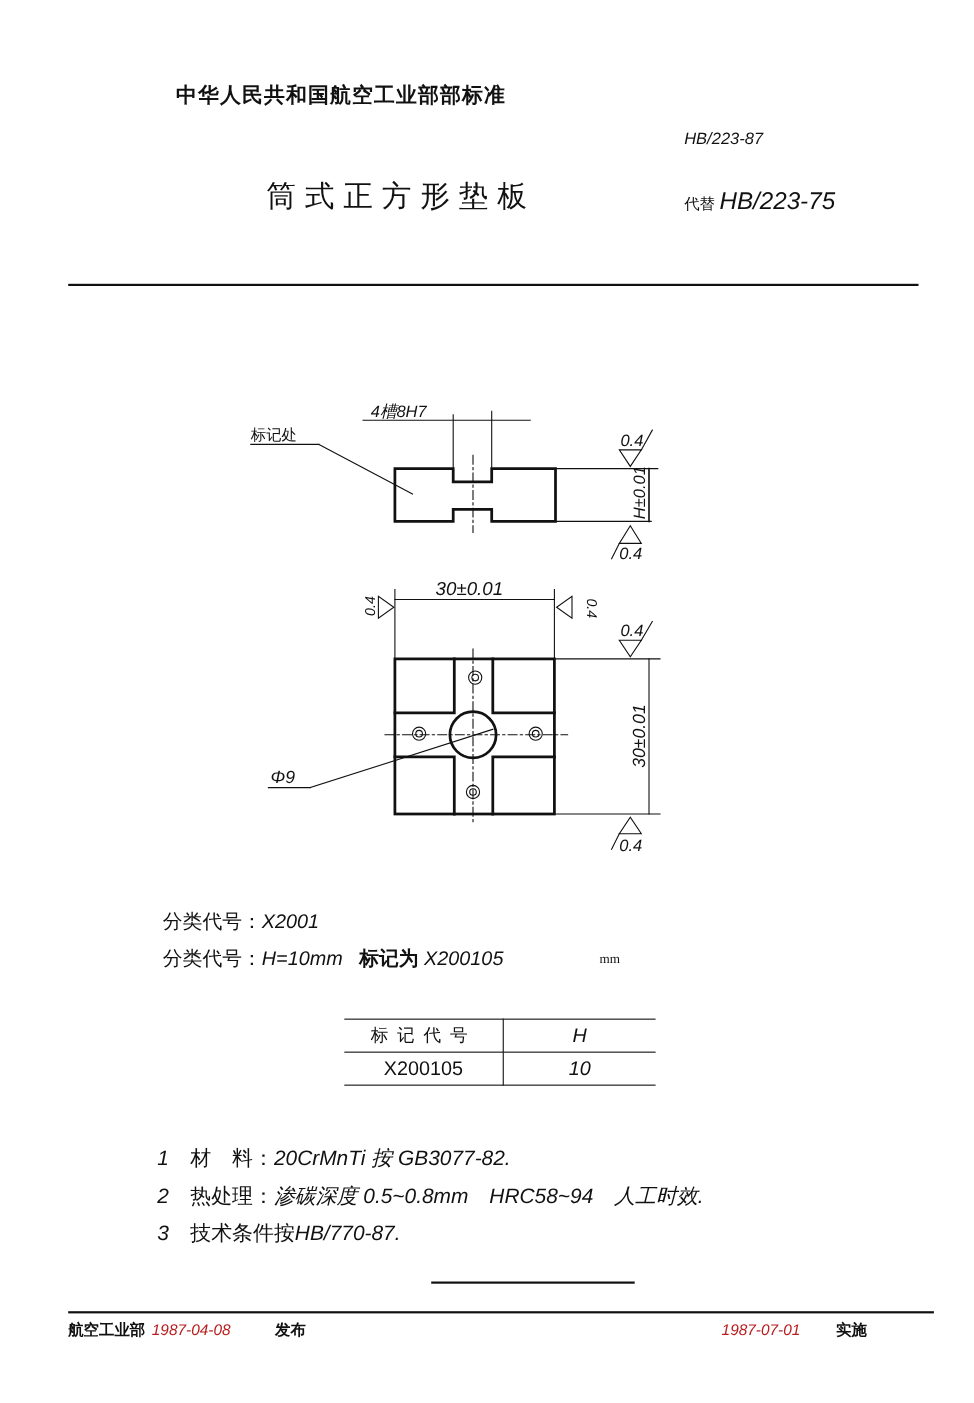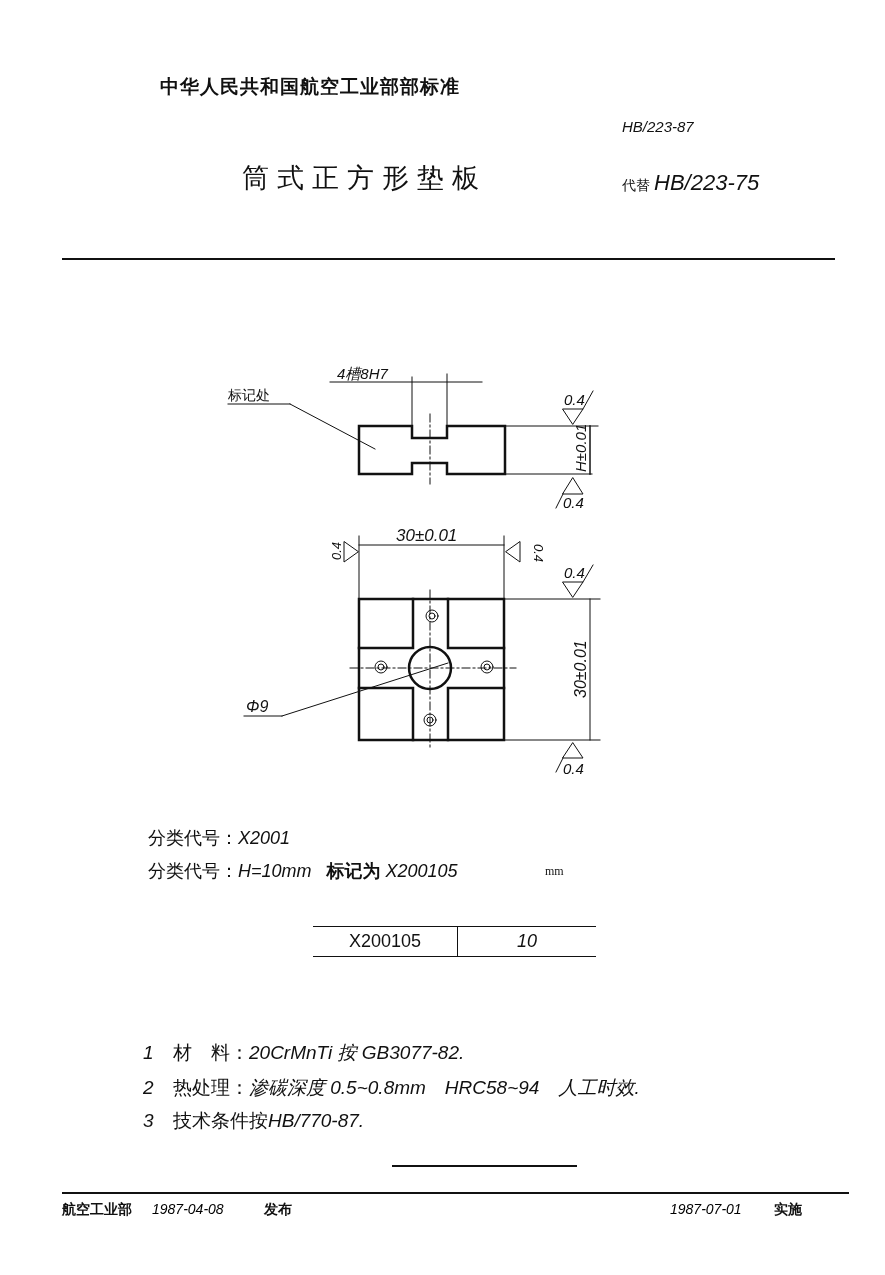--- a/index.html
+++ b/index.html
@@ -24,21 +24,21 @@
   table.spec .c2 { width: 138px; font-style: italic; }
   table.spec th.c1 { font-family: "DejaVu Serif", serif; letter-spacing: 8px; font-size: 16px; }
   .note { left: 143px; font-size: 19px; font-family: "Liberation Sans", sans-serif; }
   .note .n { display: inline-block; width: 30px; font-style: italic; }
   .note .t { font-family: "DejaVu Serif", serif; }
   .note .v { font-style: italic; }
   .end-rule { left: 392px; top: 1165px; width: 185px; height: 1.5px; background: #111; }
   .rule-bottom { left: 62px; top: 1192px; width: 787px; height: 2px; background: #111; }
   .foot { top: 1201px; font-size: 14px; }
   .foot .b { font-weight: bold; }
-  .foot .d { font-style: italic; font-family: "Liberation Sans", sans-serif; margin-left: 20px; color: #000000; }
+  .foot .d { font-style: italic; font-family: "Liberation Sans", sans-serif; margin-left: 6px; color: #b91c1c; }
 </style>
 </head>
 <body>
 
 <div class="abs org">中华人民共和国航空工业部部标准</div>
 <div class="abs std-no">HB/223-87</div>
 <div class="abs title">筒式正方形垫板</div>
 <div class="abs replace">
   <span>代替</span><span class="rno">HB/223-75</span>
 </div>
@@ -126,20 +126,24 @@
 </div>
 <div class="abs info" style="top:859px;">
   <span class="lbl">分类代号：</span><span>H=10mm</span>
   <span class="lbl" style="margin-left:10px;font-weight:bold;">标记为</span>
   <span>X200105</span>
 </div>
 
 <div class="abs unit">mm</div>
 <table class="spec">
   <tbody>
+      <tr>
+    <th class="c1">标记代号</th>
+    <th class="c2">H</th>
+  </tr>
   <tr>
     <td class="c1">X200105</td>
     <td class="c2">10</td>
   </tr>
 </tbody>
   </table>
 
 <div class="abs note" style="top:1040px;">
   <span class="n">1</span><span class="t">材　料：</span><span class="v">20CrMnTi 按 GB3077-82.</span>
 </div>

